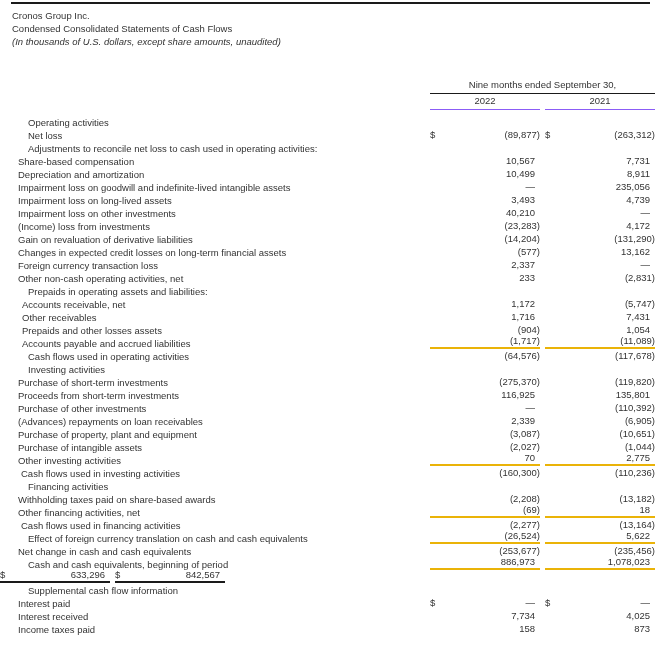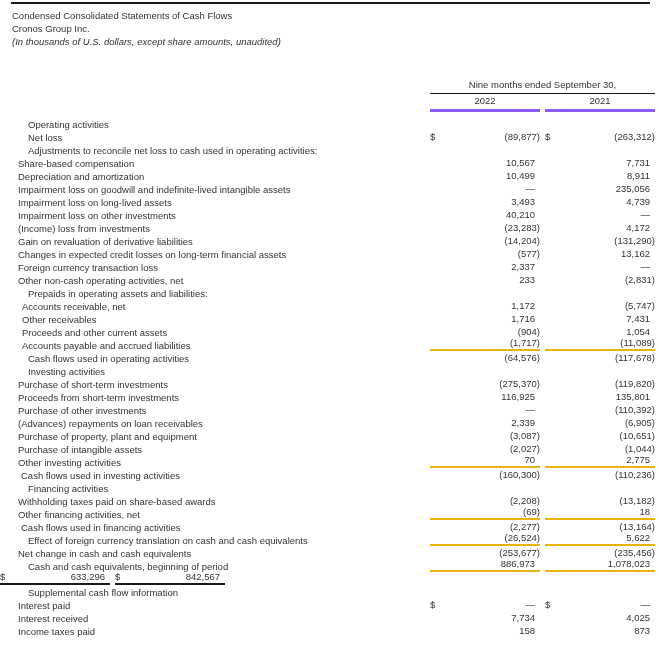--- a/index.html
+++ b/index.html
@@ -14,21 +14,21 @@
   }
   .top-rule { border-top:2px solid #1a1a1a; margin:2px 9px 0 11px; }
   .titles { margin:5px 0 0 12px; line-height:13px; }
   .titles .note { font-style:italic; }
 
   .thead { display:flex; margin-top:31px; padding-right:4px; align-items:flex-end; }
   .thead .spacer { flex:1; }
   .phw { width:225px; }
   .period { text-align:center; padding-bottom:3px; border-bottom:1px solid #1a1a1a; white-space:nowrap; }
   .years { display:flex; }
-  .year { width:110px; text-align:center; padding:1px 0 3px; border-bottom:3px solid #8b5cf6; box-sizing:border-box; }
+  .year { width:110px; text-align:center; padding:1px 0 3px; border-bottom:1px solid #8b5cf6; box-sizing:border-box; }
   .ygap { width:5px; }
 
   .tbody { margin-top:5px; }
   .row { display:flex; align-items:flex-end; height:13px; padding-right:4px; }
   .lab { flex:1; white-space:nowrap; overflow:hidden; }
   .ind0 { padding-left:28px; }
   .ind1 { padding-left:18px; }
   .ind2 { padding-left:21px; }
   .ind3 { padding-left:22px; }
   .val { width:110px; height:100%; box-sizing:border-box; display:flex; justify-content:space-between; align-items:flex-end; padding-bottom:1px; }
@@ -38,22 +38,22 @@
   .num { margin-left:auto; }
   .num.pos { padding-right:5px; }
   .cur { text-align:left; }
 </style>
 </head>
 <body>
 
 <div class="page">
   <div class="top-rule"></div>
   <div class="titles">
+    <div>Cronos Group Inc.</div>
     <div>Condensed Consolidated Statements of Cash Flows</div>
-    <div>Cronos Group Inc.</div>
     <div class="note">(In thousands of U.S. dollars, except share amounts, unaudited)</div>
   </div>
 
   <div class="thead">
     <div class="spacer"></div>
     <div class="phw">
       <div class="period">Nine months ended September 30,</div>
       <div class="years">
         <div class="year">2022</div>
         <div class="ygap"></div>
@@ -249,21 +249,21 @@
           <span class="cur"></span>
           <span class="num pos">1,716</span>
         </div>
         <div class="colgap"></div>
         <div class="val">
           <span class="cur"></span>
           <span class="num pos">7,431</span>
         </div>
       </div>
       <div class="row">
-        <div class="lab ind3">Proceeds and other current assets</div>
+        <div class="lab ind3">Prepaids and other losses assets</div>
         <div class="val">
           <span class="cur"></span>
           <span class="num">(904)</span>
         </div>
         <div class="colgap"></div>
         <div class="val">
           <span class="cur"></span>
           <span class="num pos">1,054</span>
         </div>
       </div>

